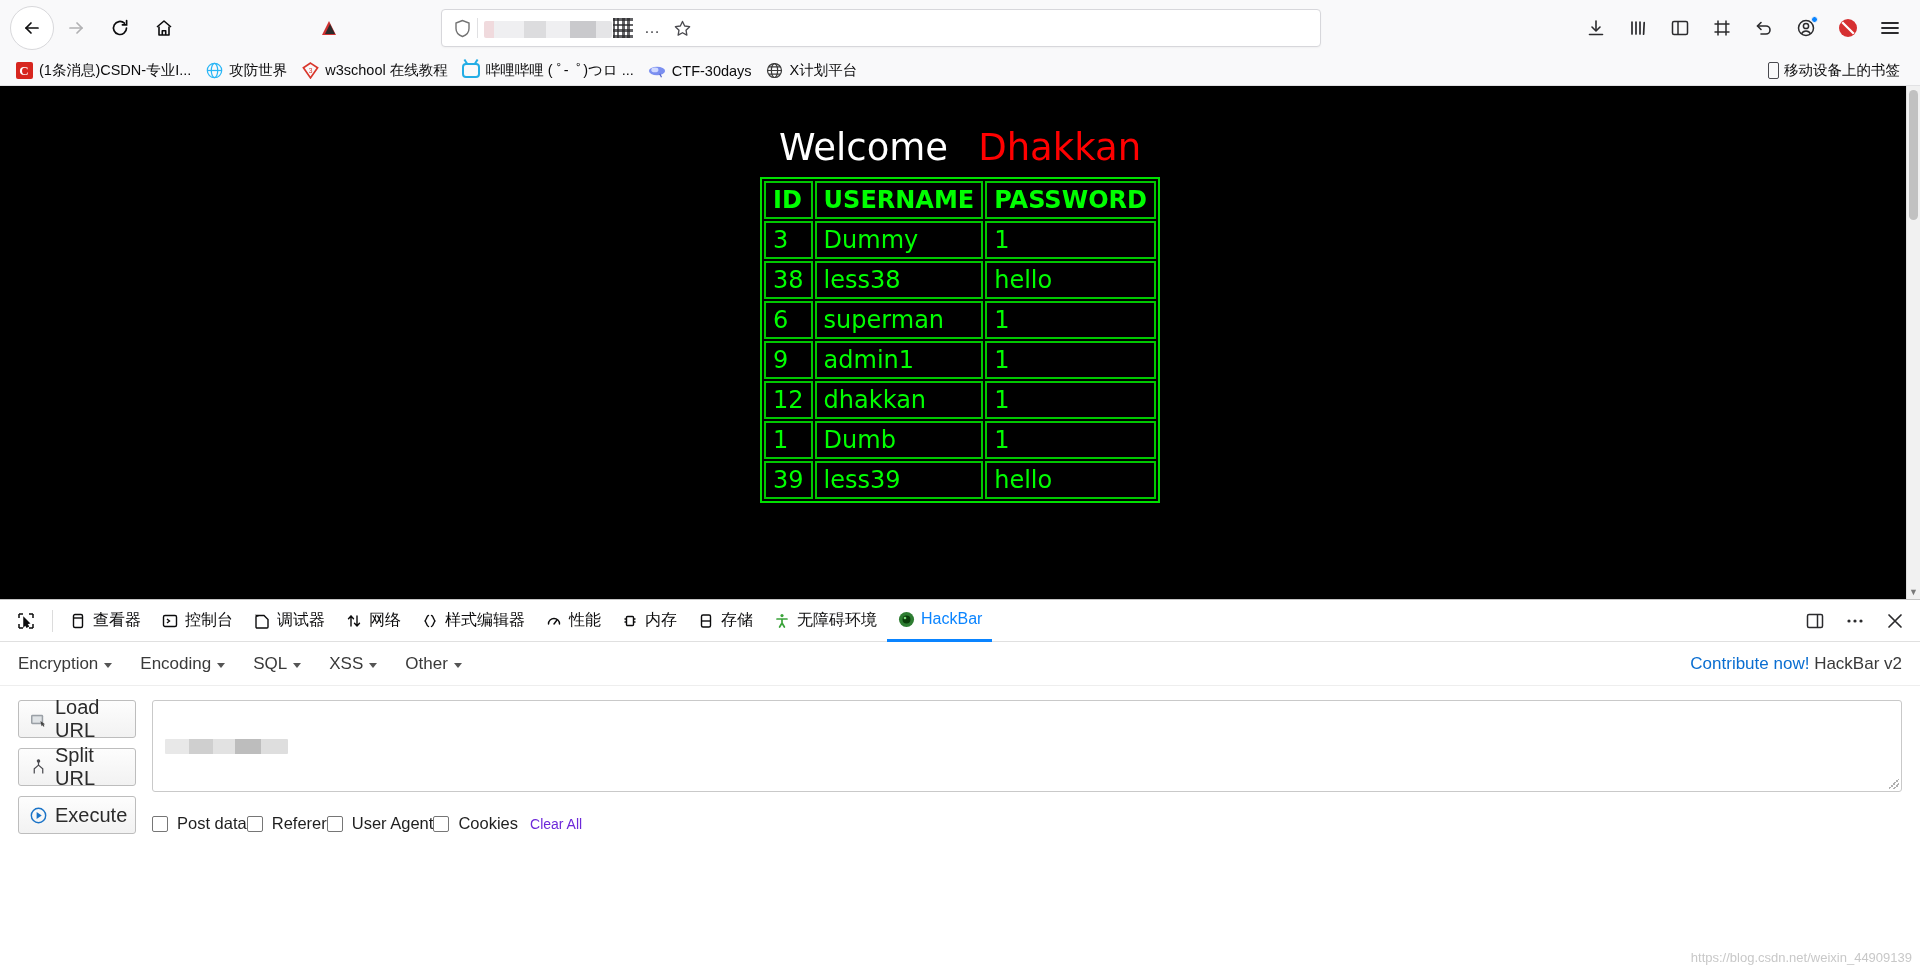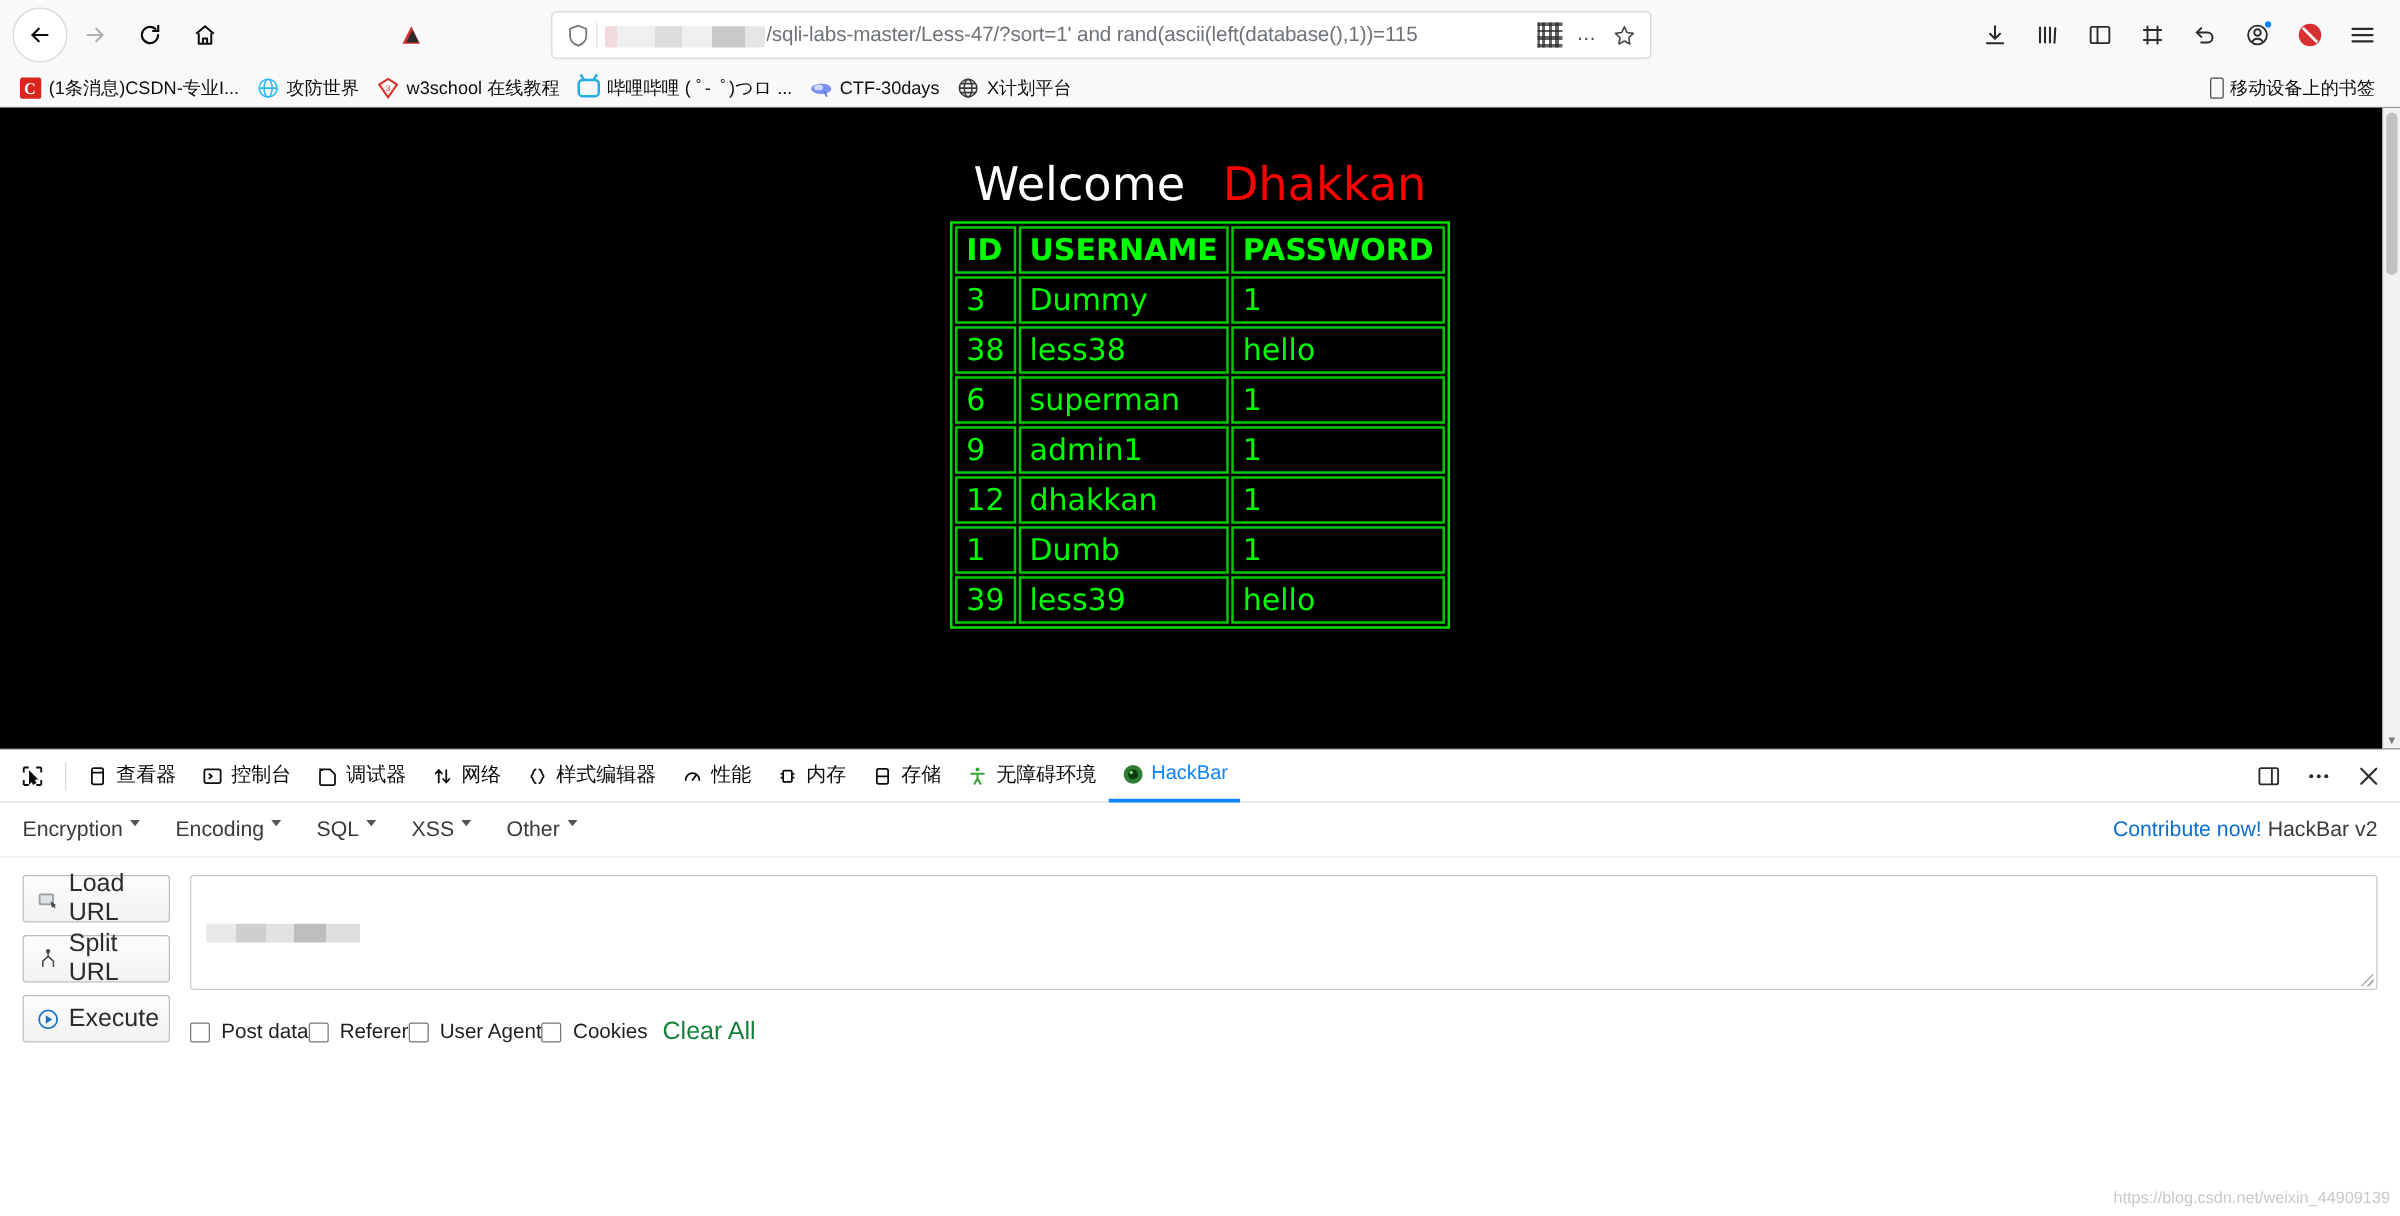--- a/index.html
+++ b/index.html
@@ -228,21 +228,21 @@
   .dt-right .b { width: 34px; height:34px; display:flex;align-items:center;justify-content:center;color:#2b2b2d; }
 
   .hb-menubar {
     height: 44px; flex:0 0 44px;
     display:flex; align-items:center;
     padding: 0 18px;
     font-size: 17px; color: #3a3a3a;
     border-bottom: 1px solid #eee;
     position: relative;
   }
-  .hb-menu { display:flex; gap:6px; margin-right: 28px; }
+  .hb-menu { display:flex; align-items:center; gap:6px; margin-right: 28px; }
   .caret { width:0;height:0;border-left:4.5px solid transparent;border-right:4.5px solid transparent;border-top:5px solid #555; position:relative; top:2px;}
   .hb-right { position:absolute; right: 18px; font-size:17px; }
   .hb-right a { color:#0a6ed1; text-decoration:none; }
   .hb-right .v2 { color:#3a3a3a; }
 
   .hb-body { flex:1 1 auto; display:flex; padding: 14px 18px 0 18px; }
   .hb-buttons { display:flex; flex-direction:column; gap: 10px; width: 118px; flex:0 0 118px; }
   .hb-btn {
     height: 38px;
     border: 1px solid #bdbdbd;
@@ -278,21 +278,21 @@
     position:absolute; right:2px; bottom:2px; width:10px; height:10px;
     background-image: linear-gradient(135deg, transparent 0 45%, #b0b0b0 45% 55%, transparent 55% 70%, #b0b0b0 70% 80%, transparent 80%);
   }
   .hb-checks {
     display:flex; align-items:center; 
     padding-top: 22px;
     font-size: 16.5px; color:#1f1f1f;
   }
   .chk { display:flex; align-items:center; gap: 9px; }
   .chk .box { width:16px;height:16px;border:1.5px solid #767676;border-radius:2px;background:#fff; }
-  .clear-all { color:#15803d; font-size:20px; margin-left: 12px; }
+  .clear-all { color:#6d28d9; font-size:14px; margin-left: 12px; }
 
   .watermark {
     position:absolute; right: 8px; bottom: 8px;
     font-size: 13px; color: #c8c8c8;
   }
 </style>
 </head>
 <body>
 
 <div class="browser">
@@ -330,21 +330,20 @@
           <svg width="17" height="19" viewBox="0 0 17 19" fill="none" stroke="#737373" stroke-width="1.4">
               <path d="M8.5 1.5 2 4v5.5c0 4 3 6.8 6.5 8 3.5-1.2 6.5-4 6.5-8V4z"></path>
             </svg>
         </span>
         <span class="urlbar-sep"></span>
         <span class="host-redact"></span>
         <span class="favicon-box" style="order:-1;margin-left:-132px;margin-right:114px;">
           <span class="tri"></span>
             <span class="tri2"></span>
         </span>
-        <span class="url-text">/sqli-labs-master/Less-47/?sort=1' and rand(ascii(left(database(),1))=115</span>
         <span class="qr-glyph"></span>
         <span class="dots-btn">…</span>
         <span class="star-btn">
           <svg width="19" height="19" viewBox="0 0 20 20" fill="none" stroke="#4a4a4f" stroke-width="1.4" stroke-linejoin="round">
               <path d="M10 2.6l2.3 4.8 5.2.7-3.8 3.7.9 5.2-4.6-2.5-4.6 2.5.9-5.2L2.5 8.1l5.2-.7z"></path>
             </svg>
         </span>
       </div>
     </div>
 

